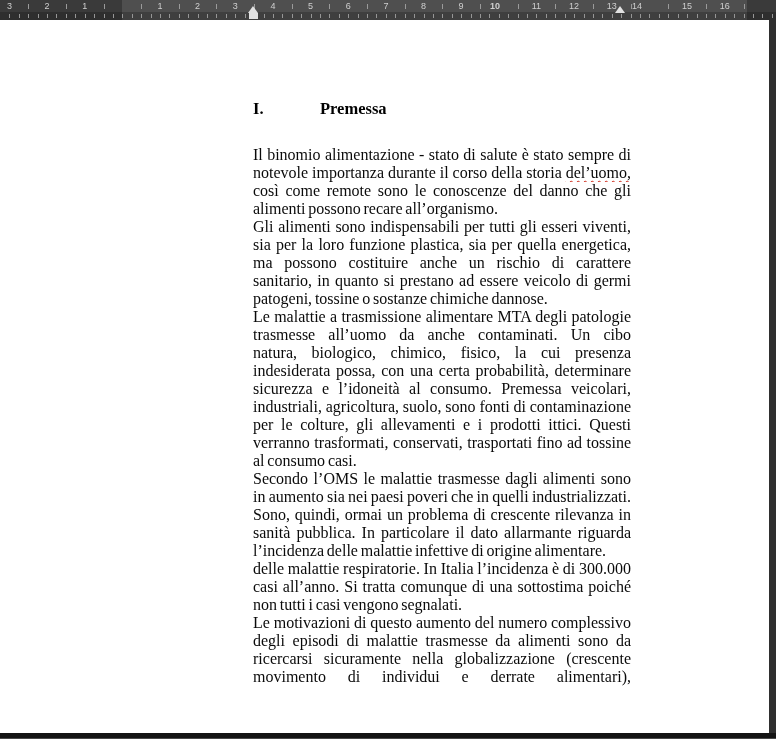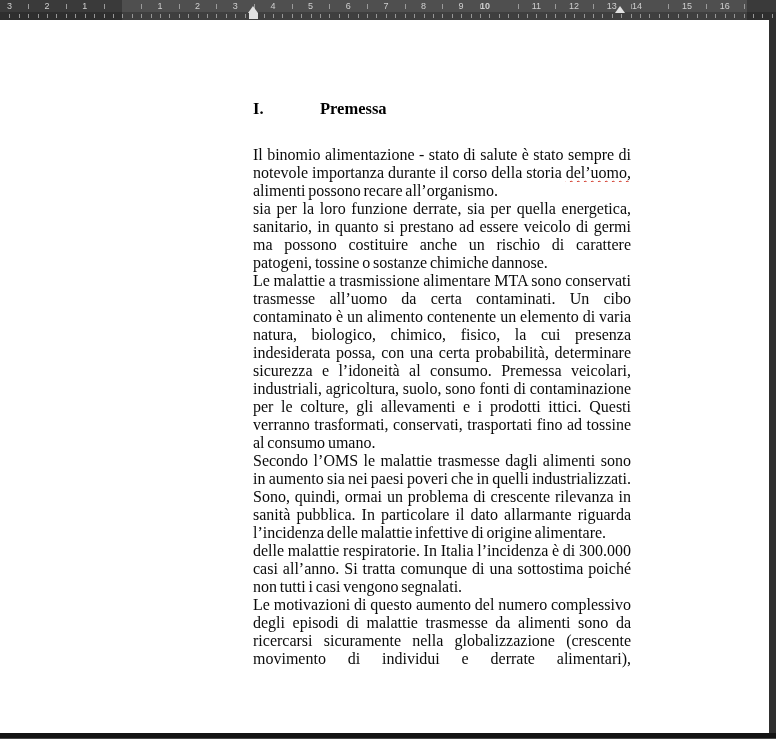--- a/index.html
+++ b/index.html
@@ -82,35 +82,36 @@
 
   <div id="page">
 
     <div id="doc-heading">
       <span id="heading-number">I.</span><span>Premessa</span>
     </div>
 
     <div id="text-column">
         <div class="line">Il binomio alimentazione - stato di salute è stato sempre di</div>
         <div class="line">notevole importanza durante il corso della storia <span class="misspell" style="text-decoration-color: rgb(204, 34, 17);">del’uomo,</span></div>
+        <div class="line">così come remote sono le conoscenze del danno che gli</div>
         <div class="line last">alimenti possono recare all’organismo.</div>
-        <div class="line">sia per la loro funzione derrate, sia per quella energetica,</div>
+        <div class="line">Gli alimenti sono indispensabili per tutti gli esseri viventi,</div>
+        <div class="line">sia per la loro funzione plastica, sia per quella energetica,</div>
+        <div class="line">ma possono costituire anche un rischio di carattere</div>
         <div class="line">sanitario, in quanto si prestano ad essere veicolo di germi</div>
-        <div class="line">ma possono costituire anche un rischio di carattere</div>
         <div class="line last">patogeni, tossine o sostanze chimiche dannose.</div>
-        <div class="line">Le malattie a trasmissione alimentare MTA sono conservati</div>
-        <div class="line">trasmesse all’uomo da certa contaminati. Un cibo</div>
-        <div class="line">contaminato è un alimento contenente un elemento di varia</div>
+        <div class="line">Le malattie a trasmissione alimentare MTA degli patologie</div>
+        <div class="line">trasmesse all’uomo da anche contaminati. Un cibo</div>
         <div class="line">natura, biologico, chimico, fisico, la cui presenza</div>
         <div class="line">indesiderata possa, con una certa probabilità, determinare</div>
         <div class="line">sicurezza e l’idoneità al consumo. Premessa veicolari,</div>
         <div class="line">industriali, agricoltura, suolo, sono fonti di contaminazione</div>
         <div class="line">per le colture, gli allevamenti e i prodotti ittici. Questi</div>
         <div class="line">verranno trasformati, conservati, trasportati fino ad tossine</div>
-        <div class="line last">al consumo umano.</div>
+        <div class="line last">al consumo casi.</div>
         <div class="line">Secondo l’OMS le malattie trasmesse dagli alimenti sono</div>
         <div class="line">in aumento sia nei paesi poveri che in quelli industrializzati.</div>
         <div class="line">Sono, quindi, ormai un problema di crescente rilevanza in</div>
         <div class="line">sanità pubblica. In particolare il dato allarmante riguarda</div>
         <div class="line last">l’incidenza delle malattie infettive di origine alimentare.</div>
         <div class="line">delle malattie respiratorie. In Italia l’incidenza è di 300.000</div>
         <div class="line">casi all’anno. Si tratta comunque di una sottostima poiché</div>
         <div class="line last">non tutti i casi vengono segnalati.</div>
         <div class="line">Le motivazioni di questo aumento del numero complessivo</div>
         <div class="line">degli episodi di malattie trasmesse da alimenti sono da</div>
@@ -128,21 +129,21 @@
         <span class="ruler-num" style="left: 84.7px;">1</span>
         <span class="ruler-num" style="left: 159.9px;">1</span>
         <span class="ruler-num" style="left: 197.6px;">2</span>
         <span class="ruler-num" style="left: 235.3px;">3</span>
         <span class="ruler-num" style="left: 272.9px;">4</span>
         <span class="ruler-num" style="left: 310.6px;">5</span>
         <span class="ruler-num" style="left: 348.2px;">6</span>
         <span class="ruler-num" style="left: 385.9px;">7</span>
         <span class="ruler-num" style="left: 423.5px;">8</span>
         <span class="ruler-num" style="left: 461.1px;">9</span>
-        <span class="ruler-num" style="left: 485px; font-weight: bold;">10</span>
+        <span class="ruler-num" style="left: 495px; font-weight: bold;">10</span>
         <span class="ruler-num" style="left: 536.4px;">11</span>
         <span class="ruler-num" style="left: 574.1px;">12</span>
         <span class="ruler-num" style="left: 611.8px;">13</span>
         <span class="ruler-num" style="left: 637px;">14</span>
         <span class="ruler-num" style="left: 687px;">15</span>
         <span class="ruler-num" style="left: 724.7px;">16</span>
         <span class="ruler-num" style="left: 762.3px; margin-left: 32px;">17</span>
         <div class="tick-top" style="left: 28.2px;"></div>
         <div class="tick-top" style="left: 65.8px;"></div>
         <div class="tick-top" style="left: 103.5px;"></div>

